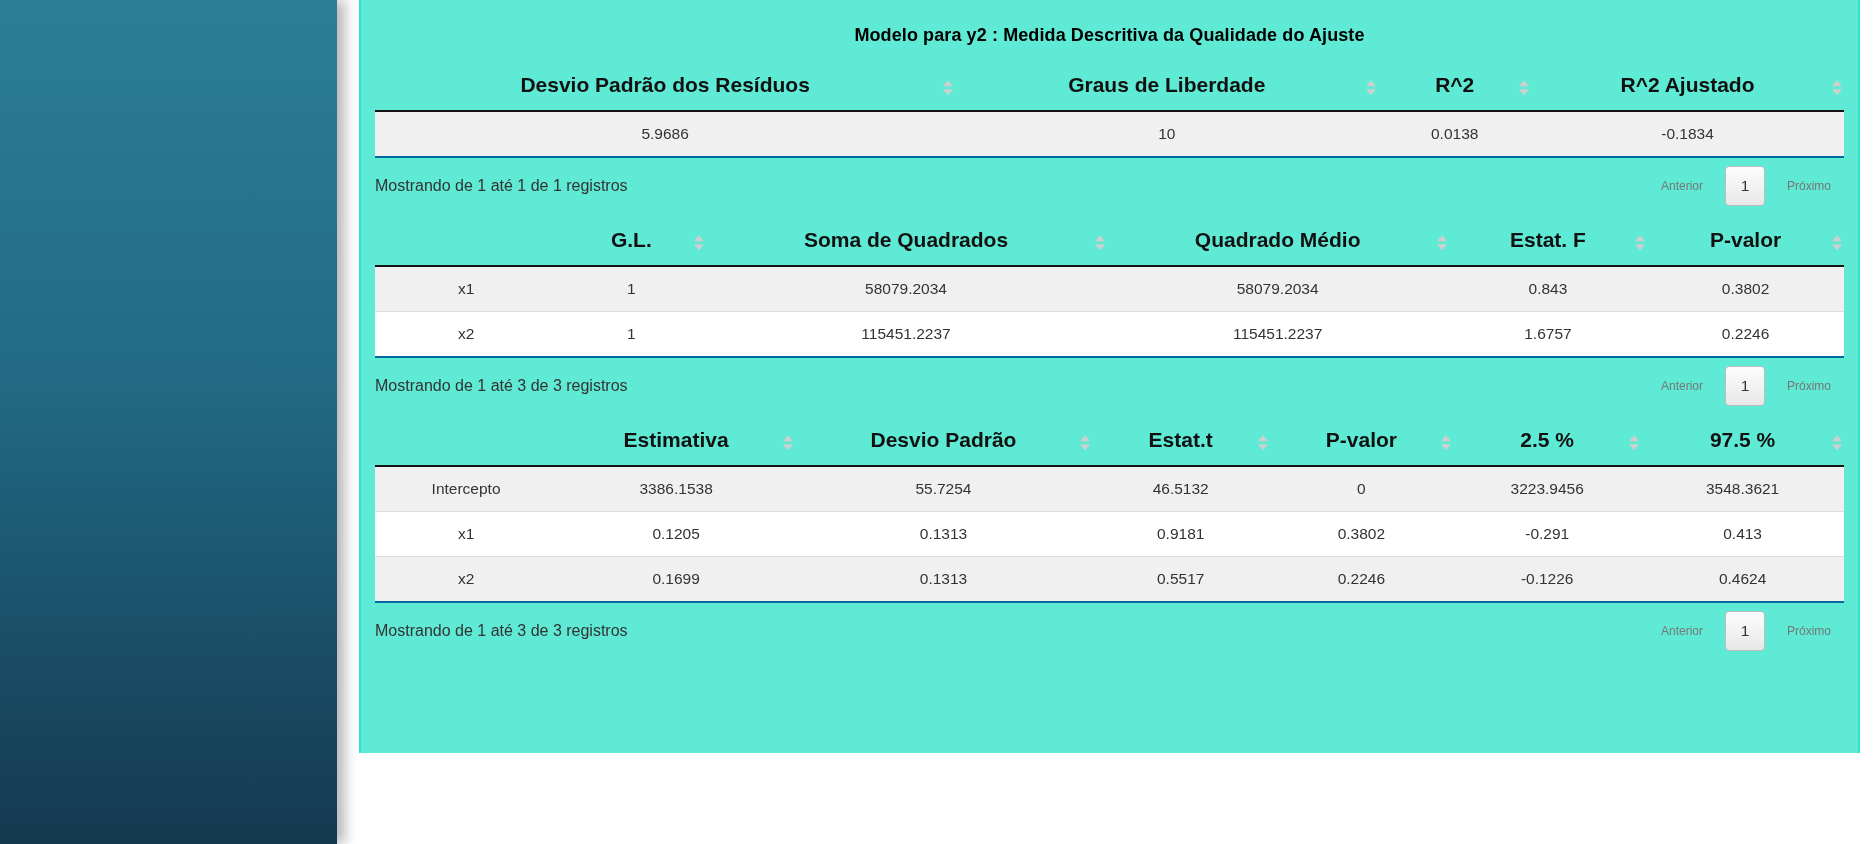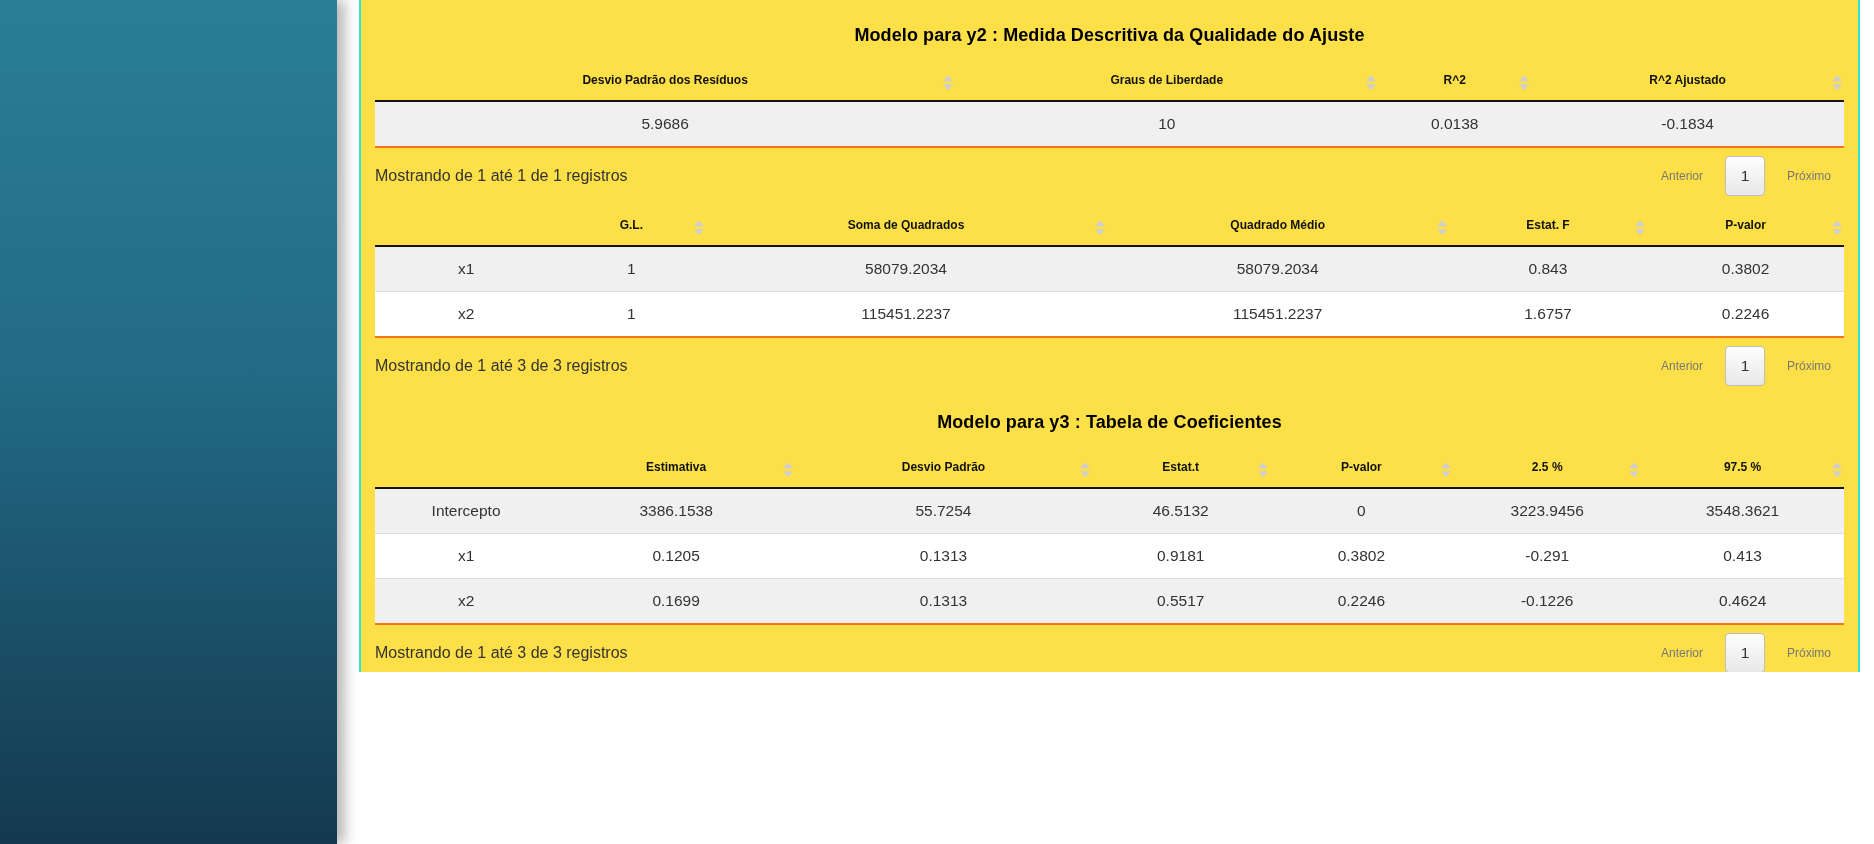--- a/index.html
+++ b/index.html
@@ -12,56 +12,56 @@
   
   .sidebar {
     position: absolute; left: 0; top: 0;
     width: 337px; height: 844px;
     background: linear-gradient(180deg, #2b7e98 0%, #226a85 45%, #14394f 100%);
     box-shadow: 8px 0 12px rgba(0,0,0,0.28);
   }
   
   .panel {
     position: absolute; left: 359px; top: 0;
-    width: 1501px; height: 672px;
-    background: #fde047;
+    width: 1501px; height: 753px;
+    background: #5eead4;
     border-left: 2px solid #2ee2d4;
     border-right: 2px solid #2ee2d4;
     padding: 0 14px;
     overflow: hidden;
   }
   
   .table-block h3 {
     margin: 25px 0 21px;
     font-size: 18px; font-weight: bold; color: #000;
     text-align: center; letter-spacing: 0.1px;
   }
   table.data-table {
     width: 100%;
     border-collapse: collapse;
     table-layout: fixed;
   }
   table.data-table th {
     position: relative;
-    font-size: 12px; font-weight: bold; color: #111;
+    font-size: 21px; font-weight: bold; color: #111;
     text-align: center;
     padding: 6px 24px 13px;
     border-bottom: 2px solid #141414;
     white-space: nowrap;
   }
   table.data-table td {
     font-size: 15.5px; color: #333;
     text-align: center;
     padding: 13px 8px;
     white-space: nowrap;
   }
   table.data-table tbody tr:nth-child(odd)  { background: #f0f0f0; }
   table.data-table tbody tr:nth-child(even) { background: #ffffff; }
   table.data-table tbody tr + tr td { border-top: 1px solid #dddddd; }
-  table.data-table tbody tr:last-child td { border-bottom: 2px solid #f97316; text-align: center; }
+  table.data-table tbody tr:last-child td { border-bottom: 2px solid #0369a1; text-align: center; }
   
   .sort-icon {
     position: absolute; right: 2px; top: 50%;
     transform: translateY(-58%);
     display: inline-flex; flex-direction: column; align-items: center;
   }
   .sort-icon i { display: block; width: 0; height: 0;
     border-left: 5px solid transparent; border-right: 5px solid transparent; }
   .sort-icon .up   { border-bottom: 6px solid #cfcfcf; margin-bottom: 3px; }
   .sort-icon .down { border-top:    6px solid #cfcfcf; }
@@ -195,21 +195,20 @@
       <div class="dt-info">Mostrando de 1 até 3 de 3 registros</div>
       <div class="pager">
         <a class="nav-link">Anterior</a>
         <a class="page-btn">1</a>
         <a class="nav-link">Próximo</a>
       </div>
     </div>
   </section>
 
   <section class="table-block">
-    <h3>Modelo para y3 : Tabela de Coeficientes</h3>
     <table class="data-table" id="t2" data-table="2">
         <thead>
           <tr>
             <th><span></span></th>
             <th><span>Estimativa</span><span class="sort-icon">
                 <i class="up"></i>
                 <i class="down"></i>
               </span></th>
             <th><span>Desvio Padrão</span><span class="sort-icon">
                 <i class="up"></i>

